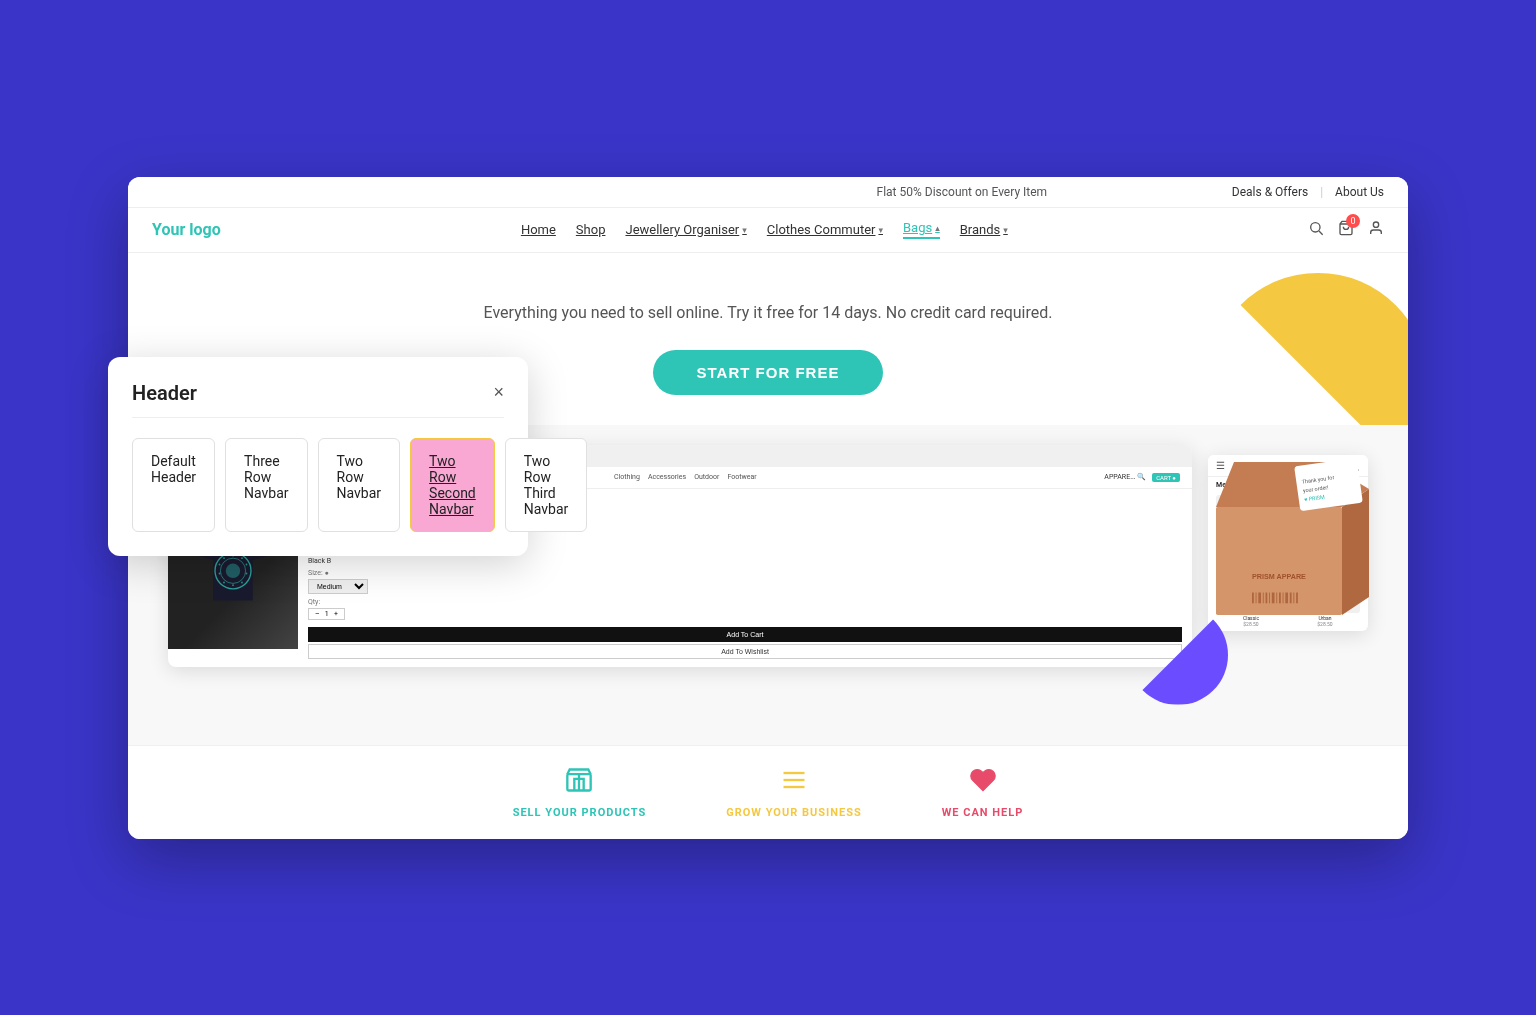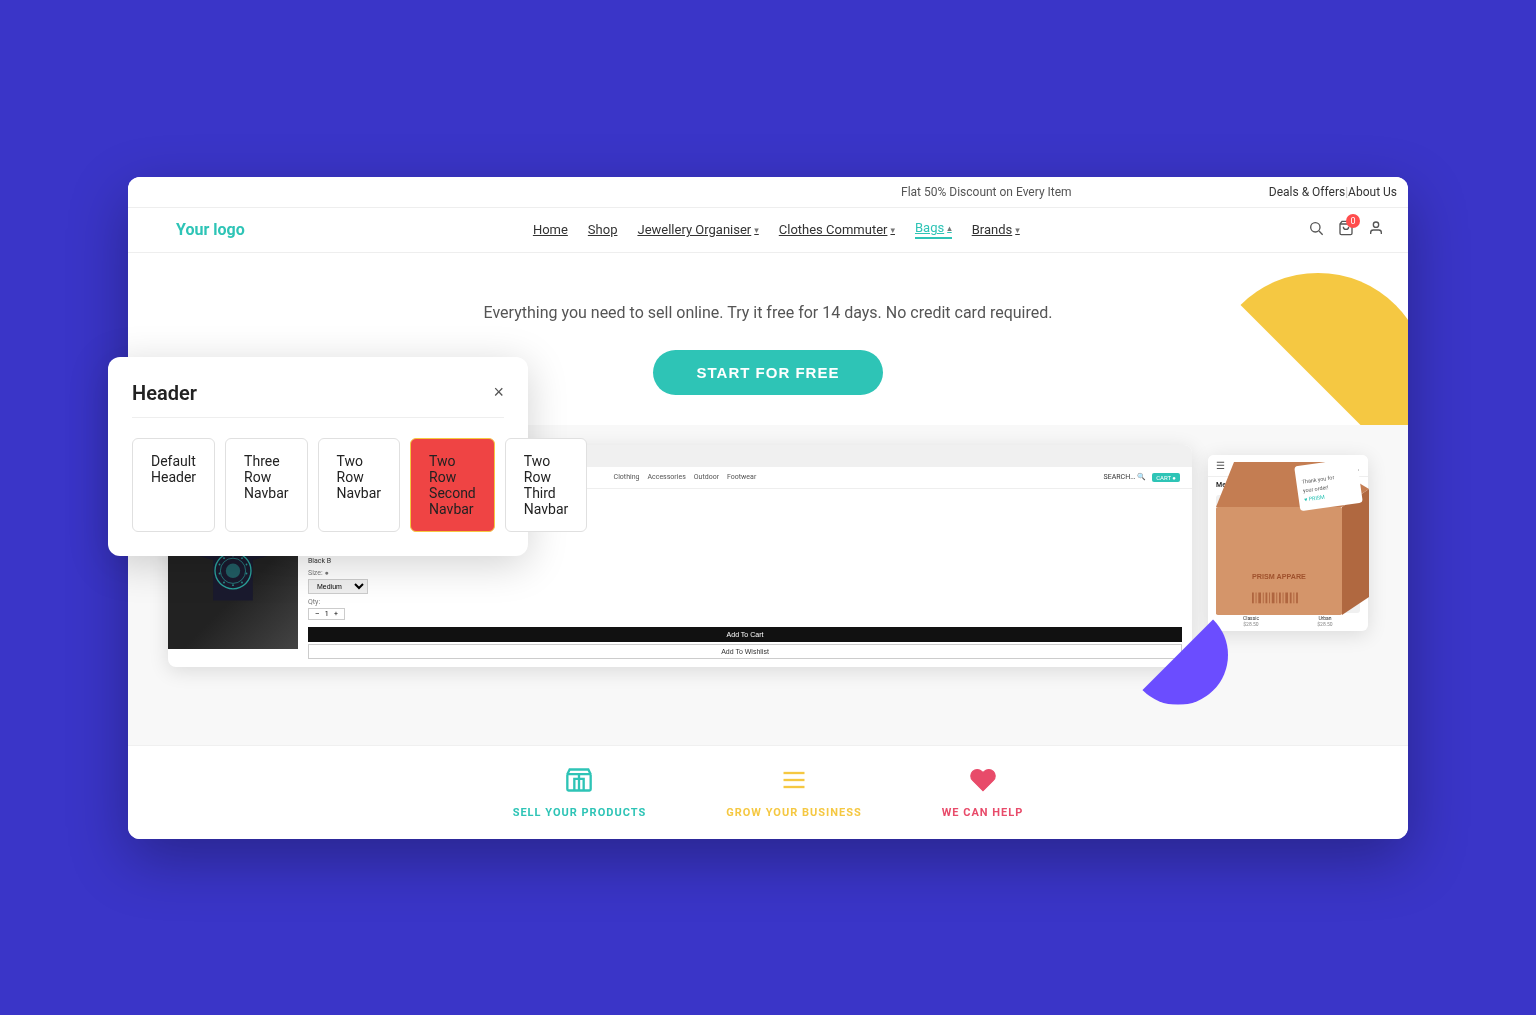--- a/index.html
+++ b/index.html
@@ -27,43 +27,42 @@
       position: relative;
     }
 
     
     .announcement-bar {
       background: #fff;
       border-bottom: 1px solid #eee;
       display: flex;
       align-items: center;
       justify-content: center;
-      padding: 8px 11px;
+      padding: 8px 24px;
       font-size: 12px;
       color: #555;
     }
     .announcement-center { flex: 1; text-align: center; }
-    .announcement-right { display: flex; align-items: center; font-size: 12px; color: #333; }
+    .announcement-right { display: flex; gap: 12px; align-items: center; font-size: 12px; color: #333; }
     .announcement-divider { color: #ccc; }
 
     
     .navbar {
       background: #fff;
       border-bottom: 1px solid #eee;
       display: flex;
       align-items: center;
       padding: 12px 24px;
       gap: 32px;
     }
     .logo {
       color: #2ec4b6;
       font-weight: 700;
       font-size: 16px;
       white-space: nowrap;
-      margin-left: 24px;
     }
     .nav-links {
       display: flex;
       align-items: center;
       gap: 20px;
       flex: 1;
       justify-content: center;
       font-size: 13px;
       color: #333;
     }
@@ -362,22 +361,23 @@
       border: 1px solid #e0e0e0;
       border-radius: 6px;
       padding: 14px 18px;
       font-size: 14px;
       color: #222;
       cursor: pointer;
       background: #fff;
       transition: background 0.15s;
     }
     .panel-item.selected {
-      background: #ef4444;
+      background: #f9a8d4;
       border-color: #f5c842;
+      text-decoration: underline;
     }
 
     .chevron { font-size: 9px; color: #777; }
   </style>
 </head>
 <body>
 
 <div class="outer-wrapper">
 
   <div class="main-card">
@@ -457,21 +457,21 @@
 
           <div class="mini-nav">
             <span class="mini-logo-text">PRISM APPAREL</span>
             <div class="mini-nav-links">
               <span>Clothing</span>
               <span>Accessories</span>
               <span>Outdoor</span>
               <span>Footwear</span>
             </div>
             <div class="mini-right">
-              <span>SEARCH... 🔍</span>
+              <span>APPARE... 🔍</span>
               <span style="background:#2ec4b6;color:#fff;padding:1px 4px;border-radius:2px;font-size:6px">CART ●</span>
             </div>
           </div>
 
           <div class="mini-product-row">
             <div class="mini-product-img">
 
               <svg class="tshirt-svg" viewBox="0 0 100 100" xmlns="http://www.w3.org/2000/svg">
                 <path d="M20,15 L35,8 Q50,0 65,8 L80,15 L90,35 L72,40 L72,85 L28,85 L28,40 L10,35 Z" fill="#1a1a2e"></path>
 

